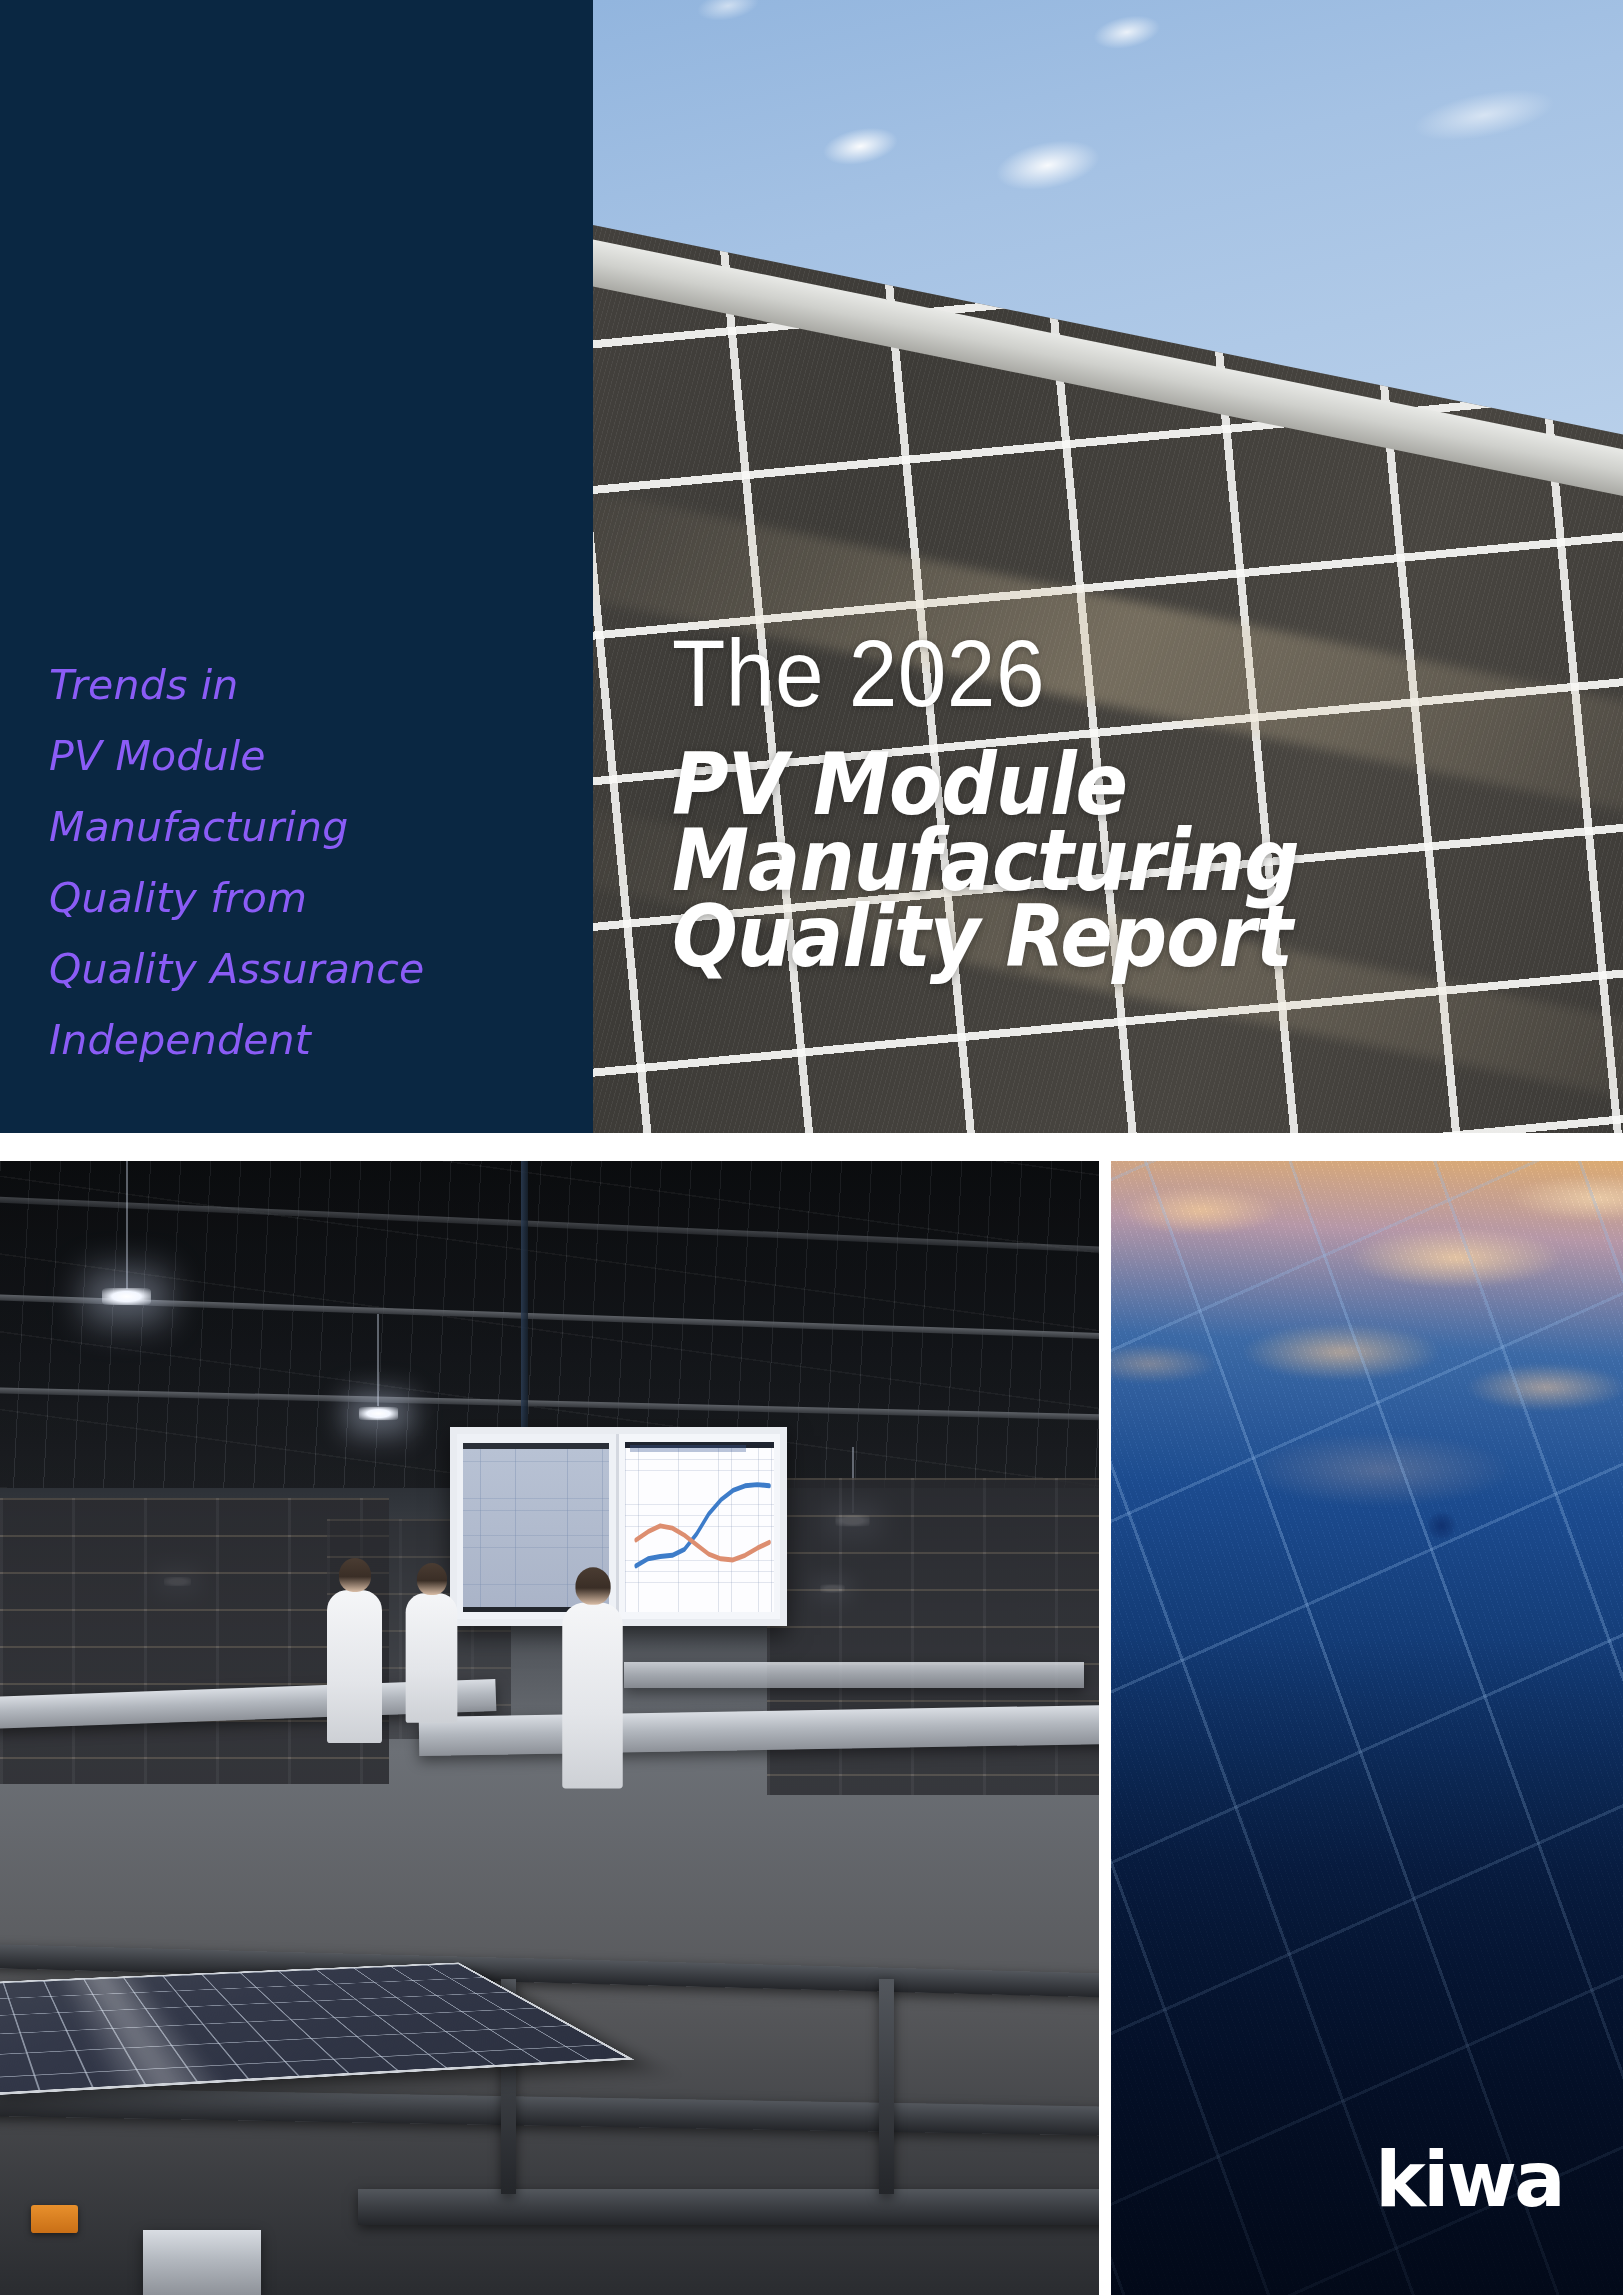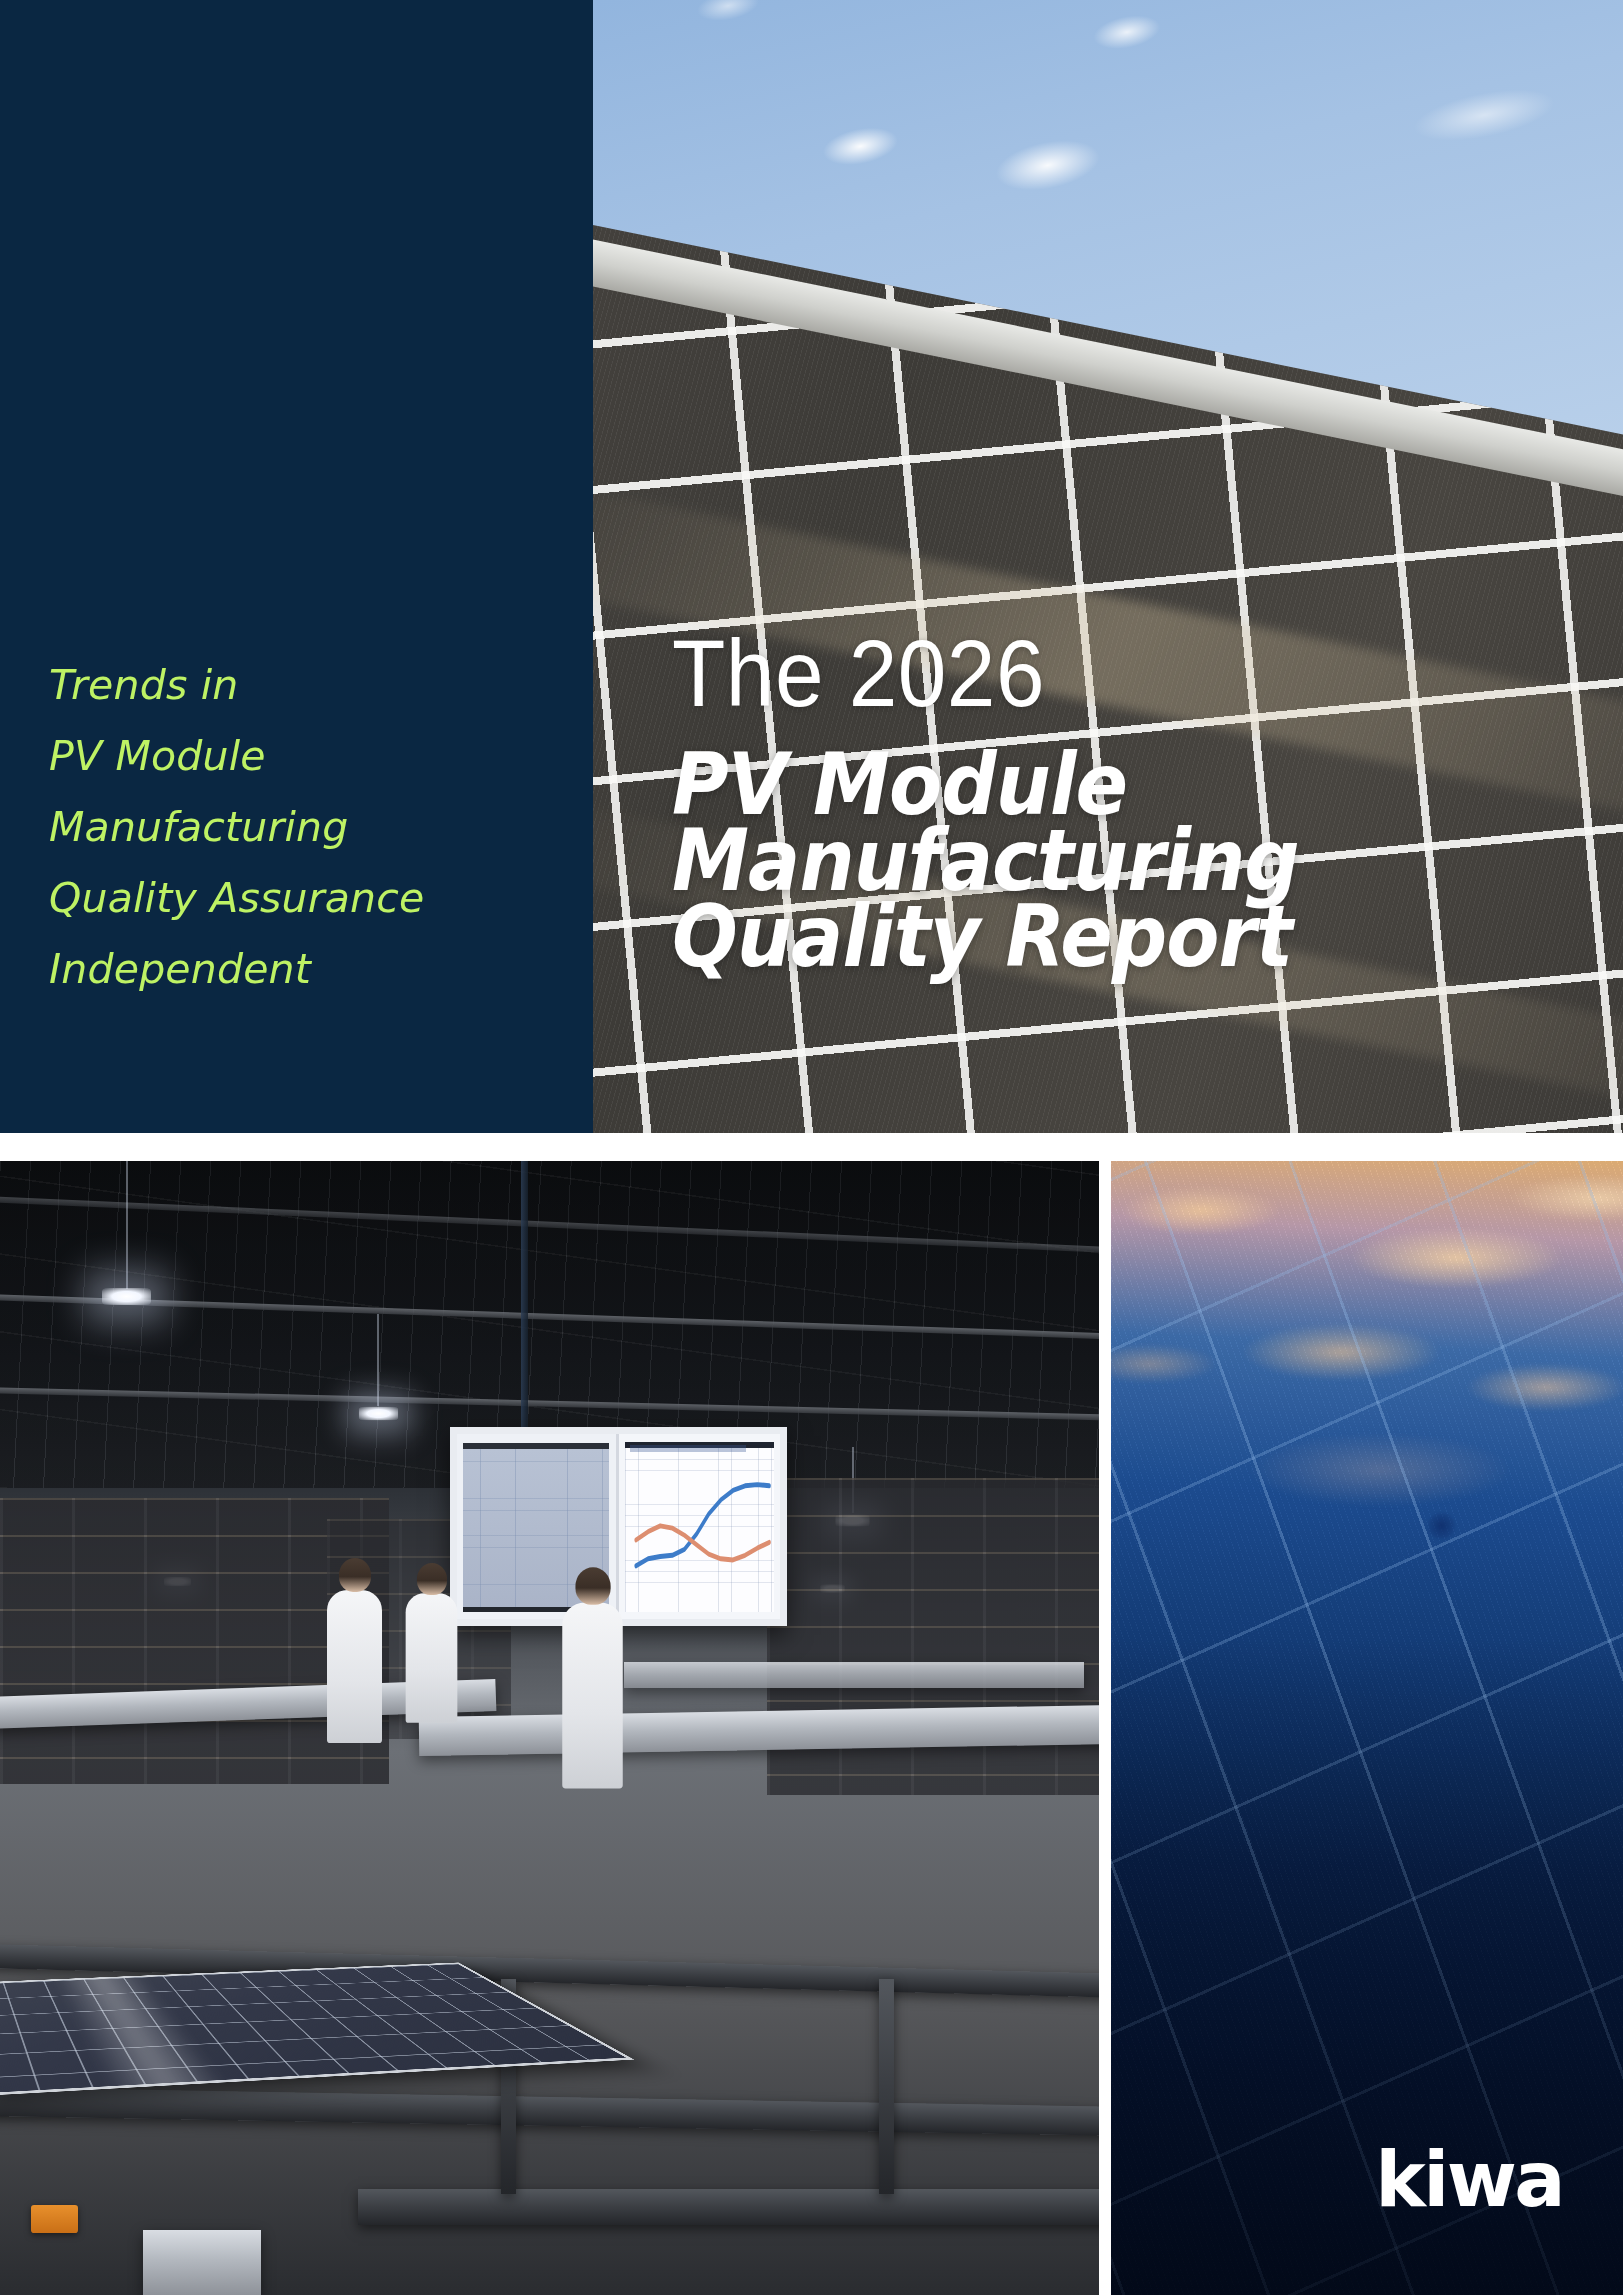--- a/index.html
+++ b/index.html
@@ -81,21 +81,21 @@
   #navy-panel {
     position: absolute; left: 0; top: 0;
     width: 593px; height: 1133px;
     background: #0a2742;
   }
   #subtitle-block {
     position: absolute; left: 49px; top: 650px;
     width: 501px;
   }
   .subtitle-line {
-    color: #bef264;
+    color: #8b5cf6;
     font-family: "DejaVu Sans", sans-serif;
     font-style: italic;
     font-weight: 300;
     font-size: 41px;
     line-height: 71px;
     letter-spacing: 0.2px;
     white-space: nowrap;
   }
 
   
@@ -333,20 +333,21 @@
     <div class="head-bold" id="head-line2">PV Module</div>
     <div class="head-bold">Manufacturing</div>
     <div class="head-bold">Quality Report</div>
   </div>
 
   <div id="navy-panel">
     <div id="subtitle-block">
       <div class="subtitle-line">Trends in</div>
       <div class="subtitle-line">PV Module</div>
       <div class="subtitle-line">Manufacturing</div>
+      <div class="subtitle-line">Quality from</div>
       <div class="subtitle-line">Quality Assurance</div>
       <div class="subtitle-line">Independent</div>
     </div>
   </div>
 </div>
 
 <div id="bottom-band">
 
   <div id="factory-photo">
     <div class="ceiling"></div>

